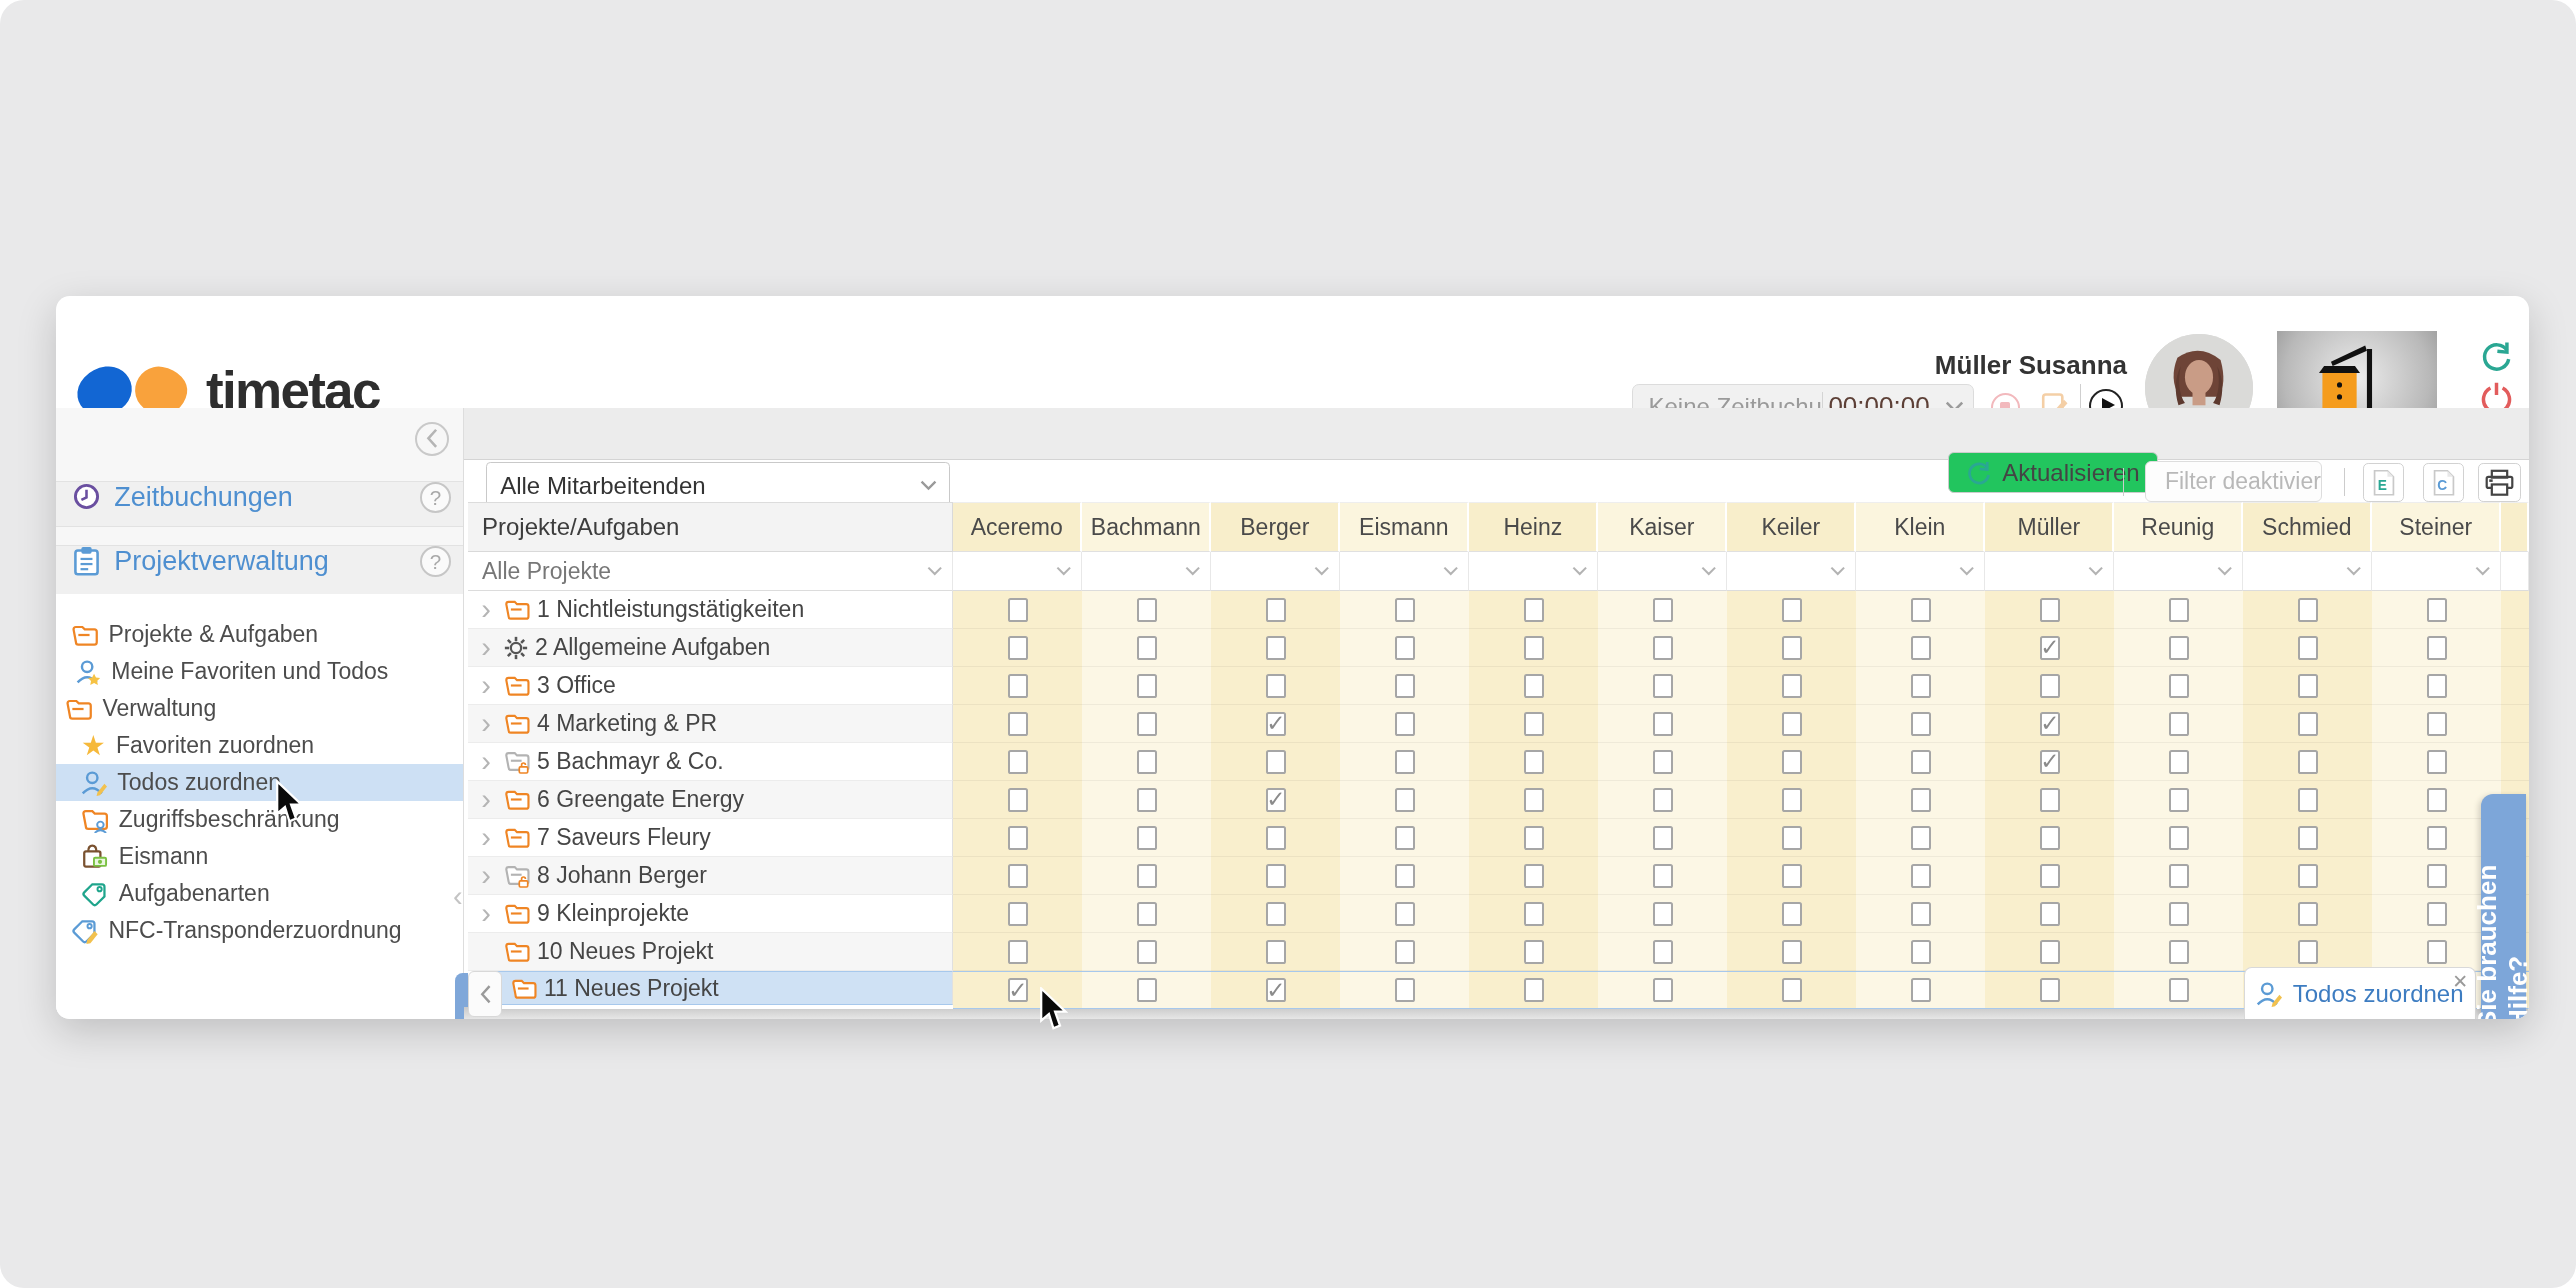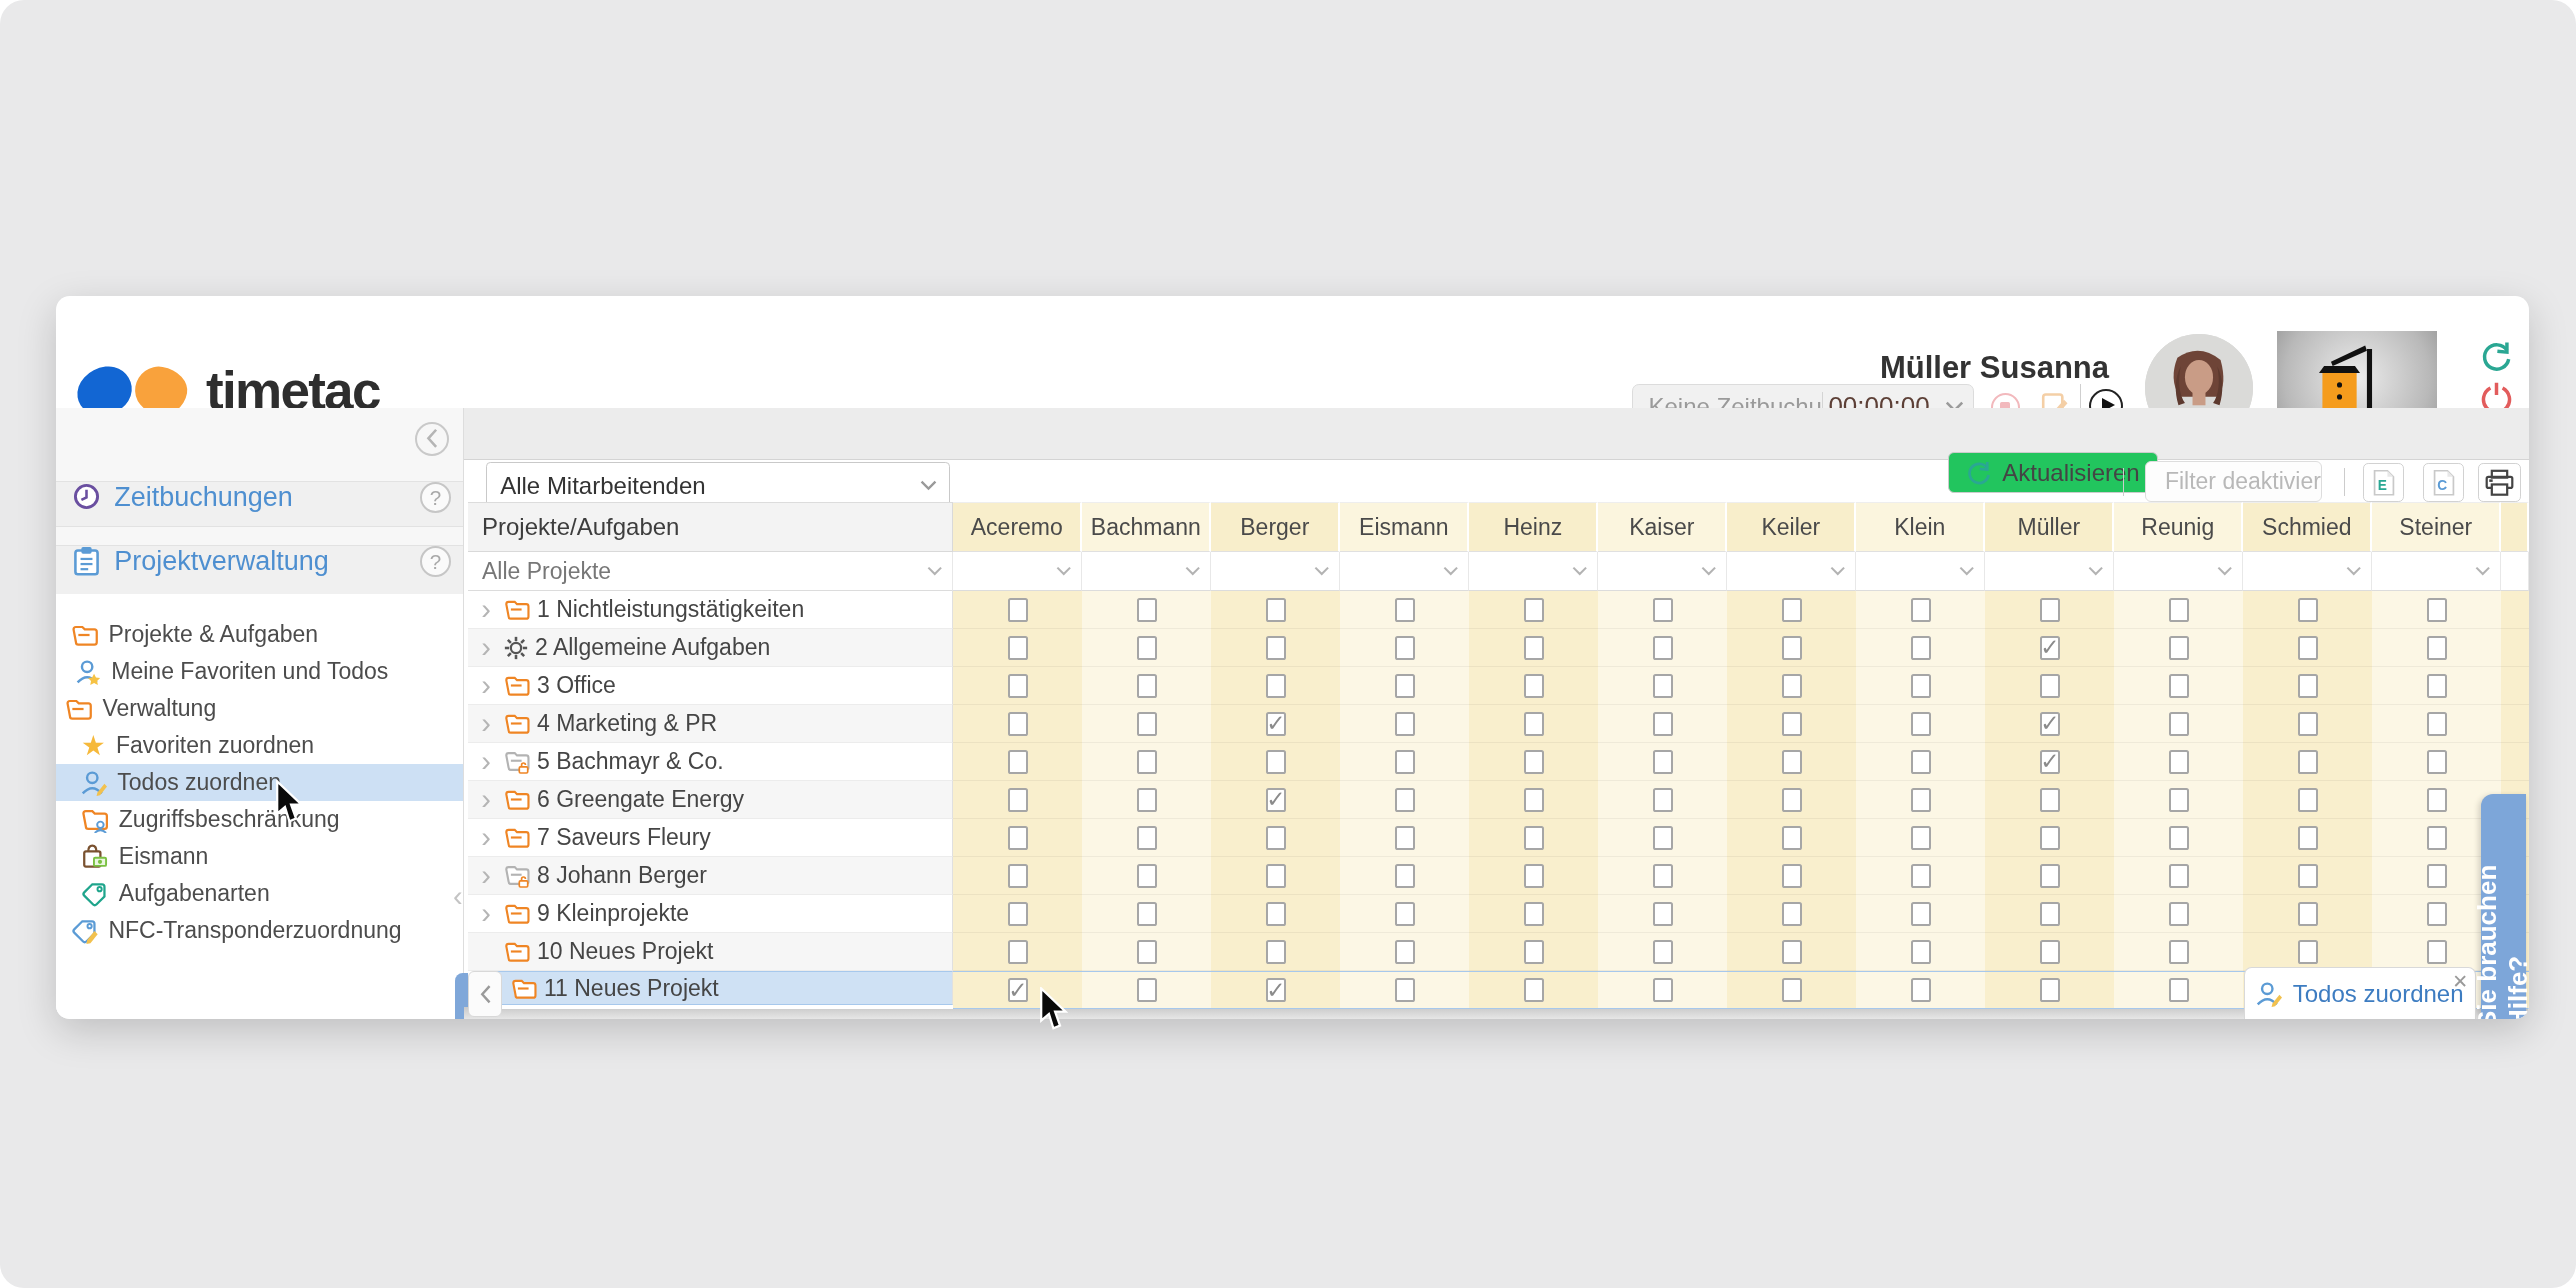--- a/index.html
+++ b/index.html
@@ -7,21 +7,21 @@
   .page{position:absolute;inset:0;background:#e9e9ea;border-radius:24px;overflow:hidden;}
   .window{position:absolute;left:56px;top:296px;width:2473px;height:723px;background:#fff;
     border-radius:13.7px;box-shadow:0 12px 39px rgba(0,0,0,.18);overflow:hidden;}
 
   
   .topbar{position:absolute;left:0;top:0;width:100%;height:92px;background:#fff;margin-top:35px;}
   .logo{position:absolute;left:20.6px;top:29px;display:flex;align-items:center;}
   .blob-b{width:55px;height:48px;background:#1266d3;border-radius:58% 42% 55% 45%/55% 48% 52% 45%;transform:rotate(-8deg);}
   .blob-o{width:52px;height:48px;background:#f9a23c;border-radius:45% 55% 48% 52%/50% 45% 55% 50%;transform:rotate(10deg);margin-left:3.4px;}
   .logo-text{margin-left:19px;font-size:53px;font-weight:bold;color:#2e2e2e;letter-spacing:-1.7px;}
-  .user-name{position:absolute;right:420px;top:19px;font-size:31px;font-weight:bold;color:#333;}
+  .user-name{position:absolute;right:402px;top:19px;font-size:26px;font-weight:bold;color:#333;}
   .timewidget{position:absolute;left:1576px;top:53px;width:342px;height:45px;background:#f1f1f1;
     border:0.9px solid #dcdcdc;border-radius:6.9px;display:flex;align-items:center;box-sizing:border-box;}
   .tw-label{flex:1;padding-left:15.5px;font-size:24px;color:#9a9a9a;white-space:nowrap;overflow:hidden;}
   .tw-div{width:0.9px;height:29px;background:#d4d4d4;}
   .tw-time{width:112px;text-align:center;font-size:26px;color:#5d4037;}
   .tw-caret{width:38px;display:flex;justify-content:center;}
   .icon-stop{position:absolute;left:1935px;top:62px;width:29px;height:29px;border:2.6px solid #f2b9bd;border-radius:50%;box-sizing:border-box;}
   .icon-stop::after{content:"";position:absolute;left:6.9px;top:6.9px;width:10.3px;height:10.3px;background:#f2b9bd;border-radius:1.7px;}
   .icon-note{position:absolute;left:1982px;top:60px;}
   .tw-vdiv{position:absolute;left:2024px;top:53px;width:0.9px;height:45px;background:#cfcfcf;}

